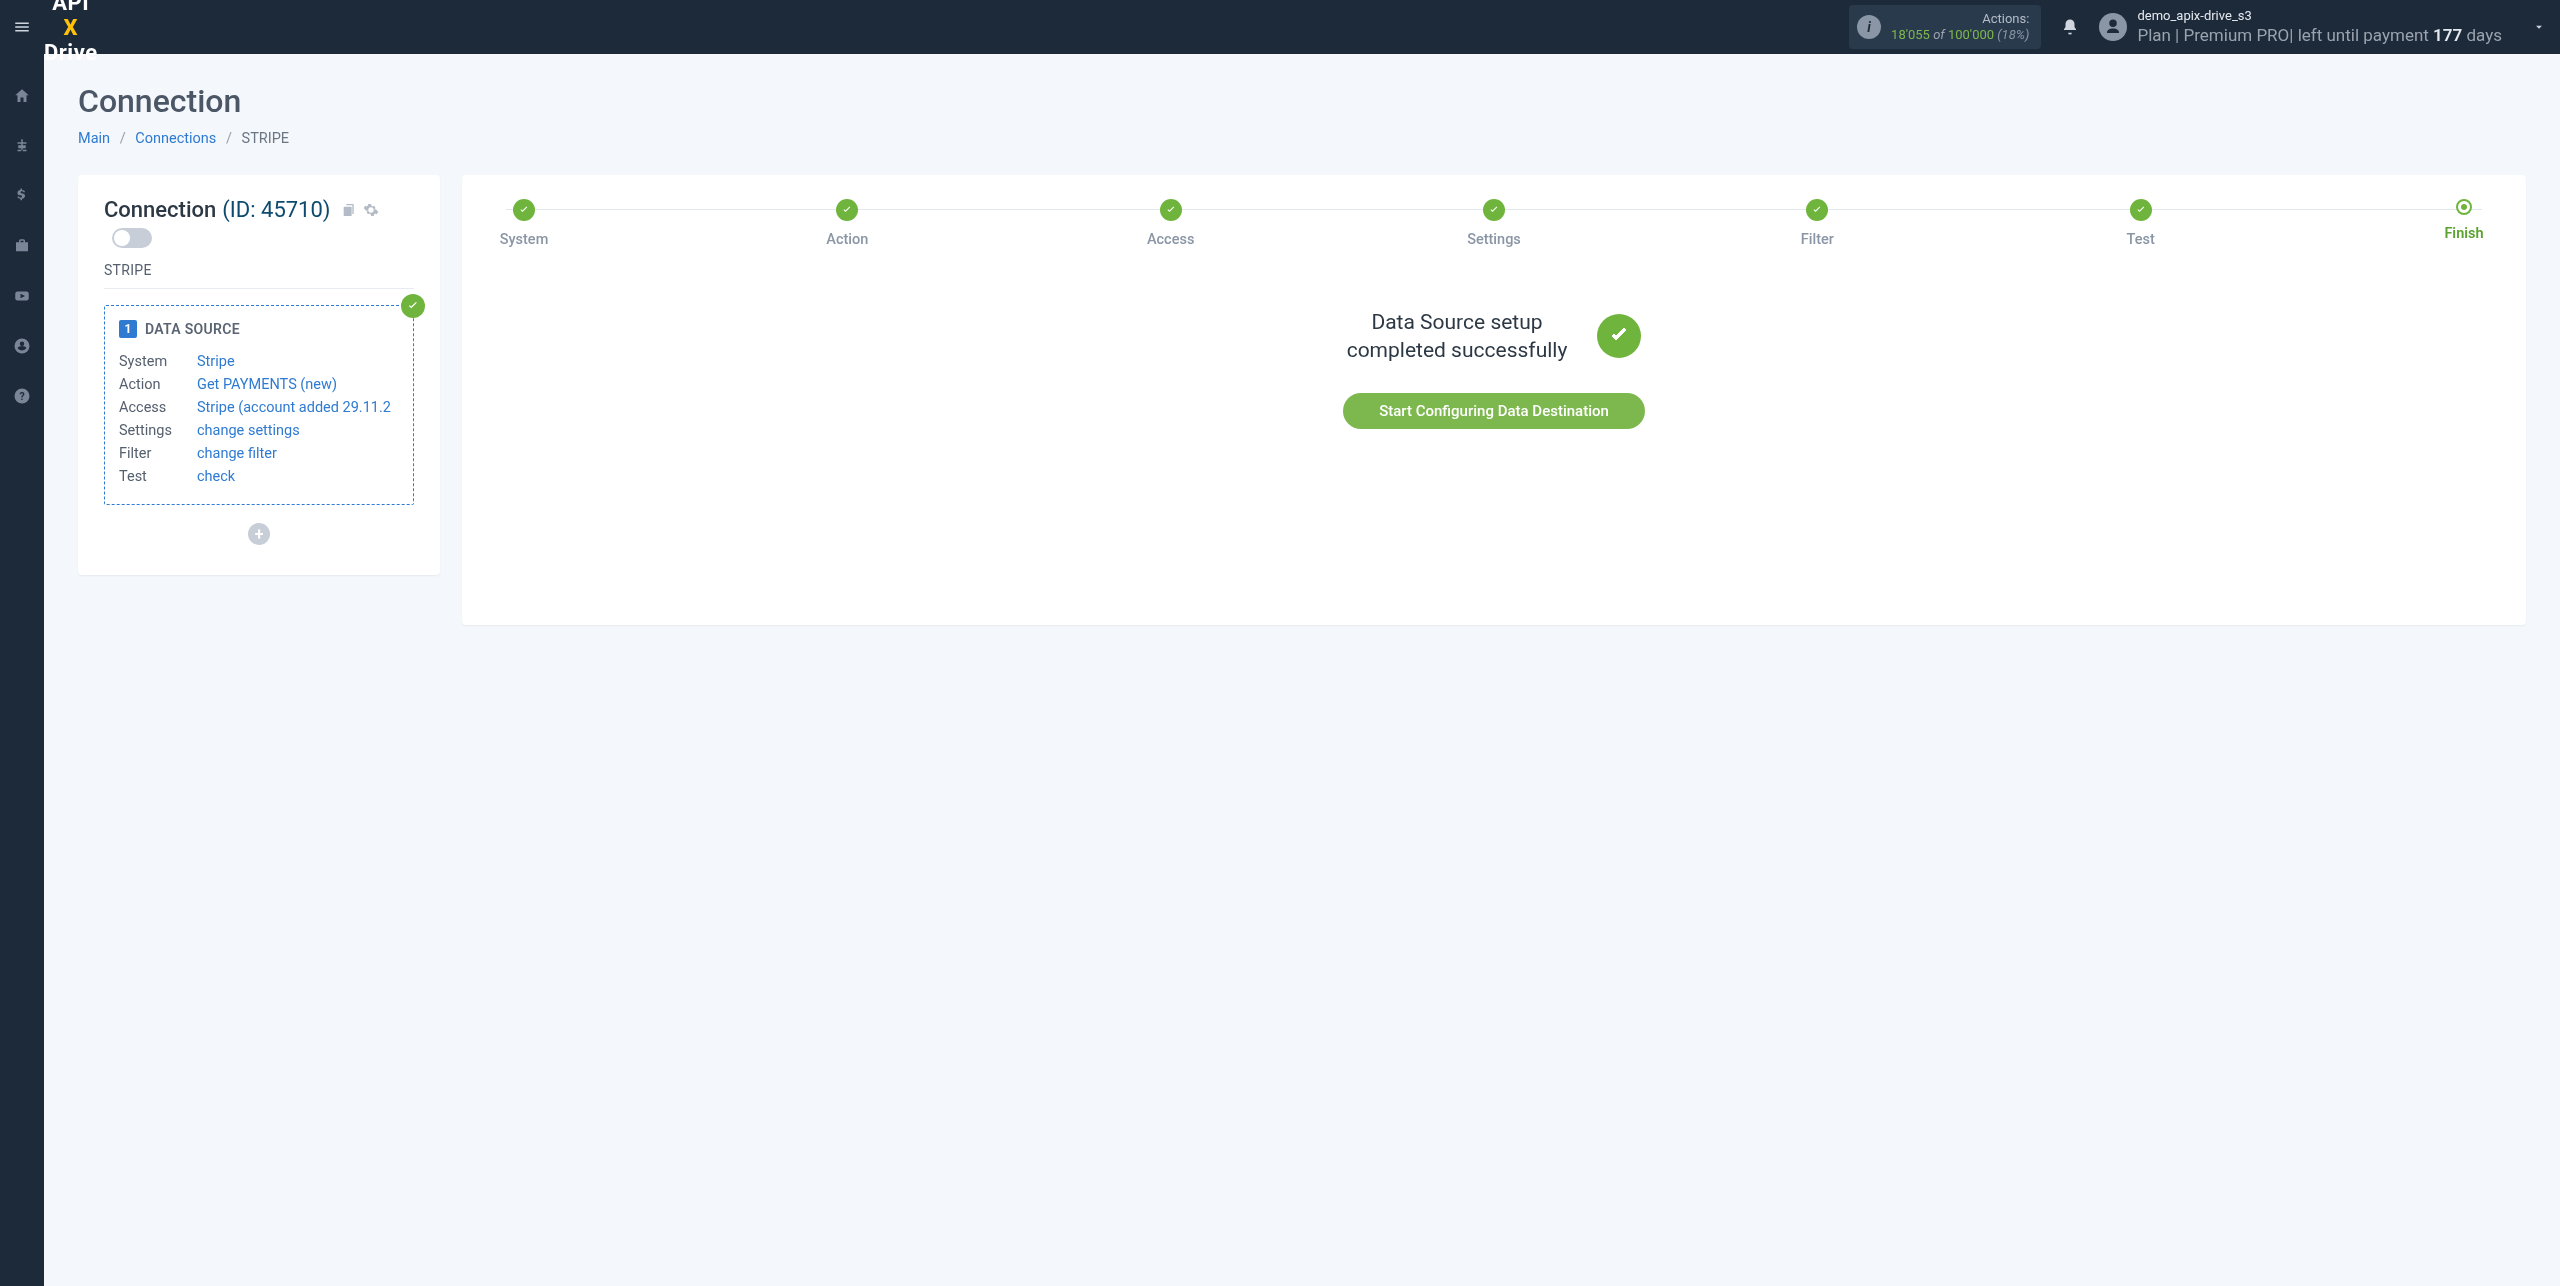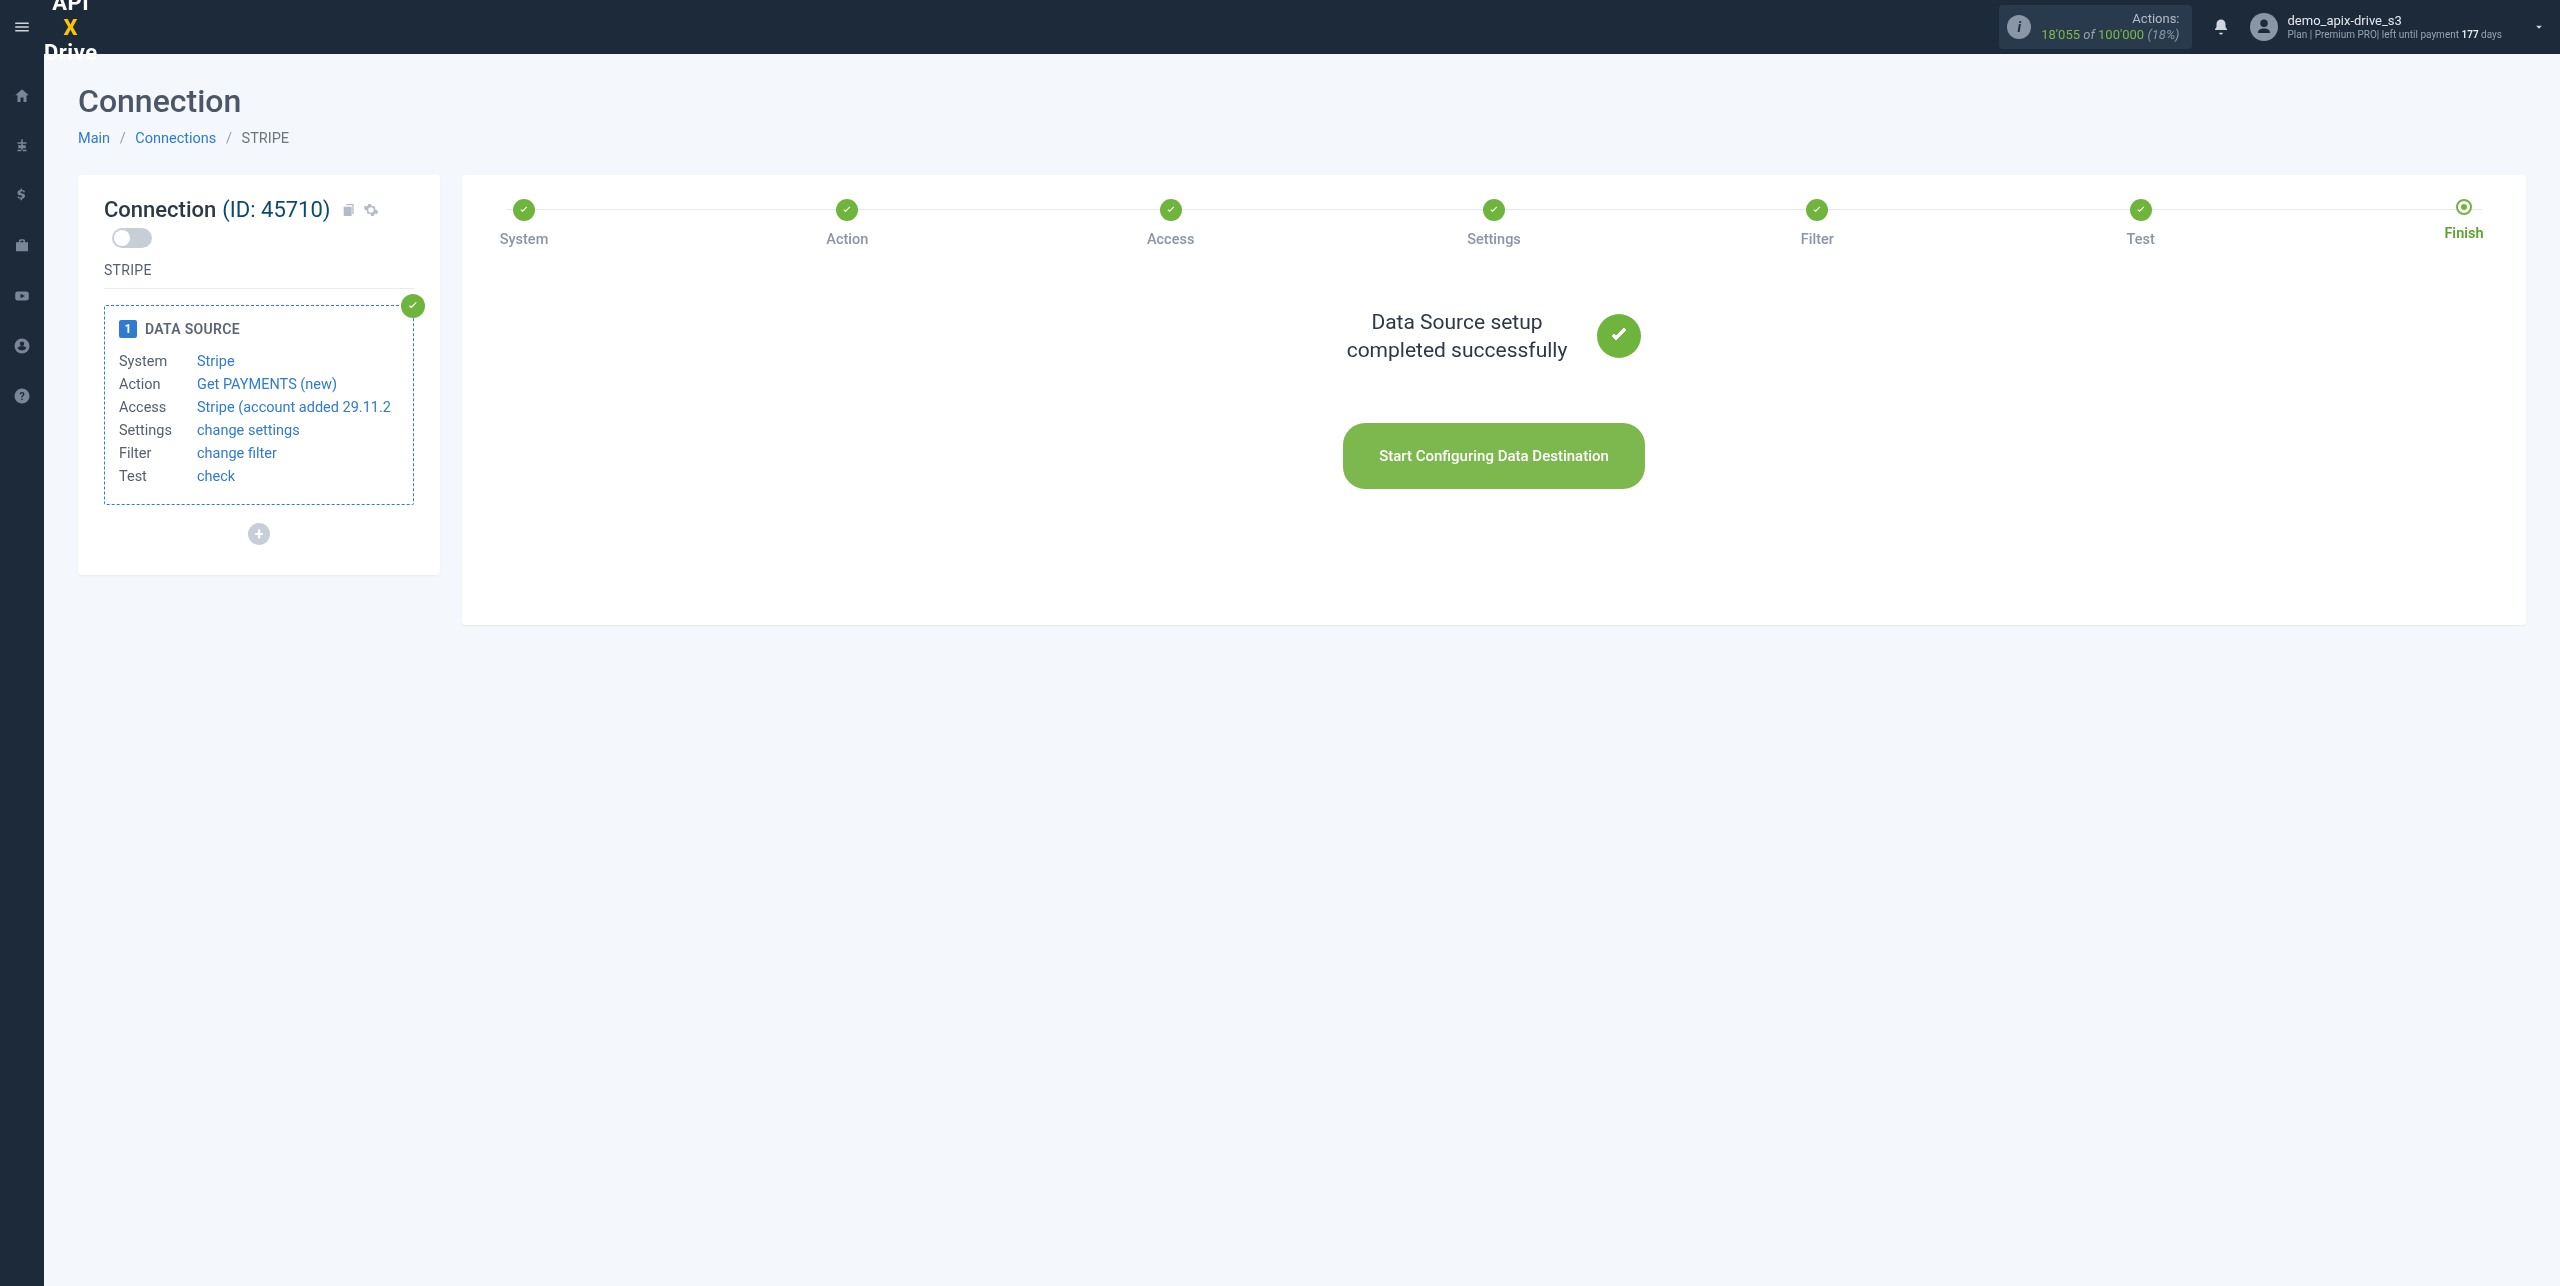--- a/index.html
+++ b/index.html
@@ -15,21 +15,21 @@
 .actions-box .info-circle { width:24px; height:24px; border-radius:50%; background:#8a96a5; color:#1d2a3a; display:flex; align-items:center; justify-content:center; font-weight:bold; font-style:italic; font-size:14px; }
 .actions-box .txt { font-size:13px; line-height:1.25; color:#b3bcc8;text-align:right; }
 .actions-box .txt .used { color:#7db84e; }
 .actions-box .txt .of { color:#9aa3ad; font-style:italic; }
 .actions-box .txt .total { color:#7db84e; }
 .actions-box .txt .pct { color:#8a96a5; font-style:italic; }
 .topbar .bell { margin-right:20px; cursor:pointer; }
 .userbox { display:flex; align-items:center; gap:10px; padding-right:30px; cursor:pointer; }
 .userbox .avatar { width:28px; height:28px; border-radius:50%; background:#8a96a5; display:flex; align-items:center; justify-content:center; }
 .userbox .uinfo { font-size:13px; line-height:1.25; color:#e5e9ef; }
-.userbox .uinfo .line2 { color:#9aa3ad; font-size:10px; }
+.userbox .uinfo .line2 { color:#9aa3ad; font-size:17px; }
 .userbox .uinfo .line2 b { color:#e5e9ef; font-weight:600; }
 .topbar .caret { margin-left:auto; margin-right:14px; }
 
 
 .rail { position:fixed; top:54px; bottom:0; left:0; width:44px; background:#1d2a3a; display:flex; flex-direction:column; align-items:center; padding-top:30px; gap:26px; z-index:90; }
 .rail .ritem { width:24px; height:24px; color:#7a8697; cursor:pointer; display:flex; align-items:center; justify-content:center; }
 
 
 .main { position:absolute; top:54px; left:44px; right:0; bottom:0; overflow:auto; padding:28px 34px; }
 .page-title { font-size:32px; color:#4b5766; font-weight:500; margin-bottom:10px; }
@@ -76,21 +76,21 @@
 .step .lbl { font-size:14.5px; color:#8a95a5; font-weight:500; }
 .step.last .lbl { color:#5ca22f; font-weight:600; }
 
 .done-area { display:flex; flex-direction:column; align-items:center; gap:28px; }
 .done-row { display:flex; align-items:center; gap:30px; }
 .done-row .msg { font-size:21px; color:#2d3845; text-align:center; line-height:1.35; max-width:260px; }
 .done-row.secondary .msg { color:#97a1af; }
 .bigcheck { width:44px; height:44px; border-radius:50%; background:#6fb53d; display:flex; align-items:center; justify-content:center; }
 .bigcheck.gray { background:#b6bdc8; }
 
-.cta { margin-top:30px; background:#7db84e; color:#fff; border:none; border-radius:22px; padding:24px 36px; font-size:15px; font-weight:500; cursor:pointer; }
+.cta { background:#7db84e; color:#fff; border:none; border-radius:22px; padding:9px 36px; font-size:15px; font-weight:500; cursor:pointer; }
 
 
 svg { display:block; }
 .ic { width:18px; height:18px; }
 </style>
 </head>
 <body>
 
 <div class="topbar">
   <div class="hamburger">

